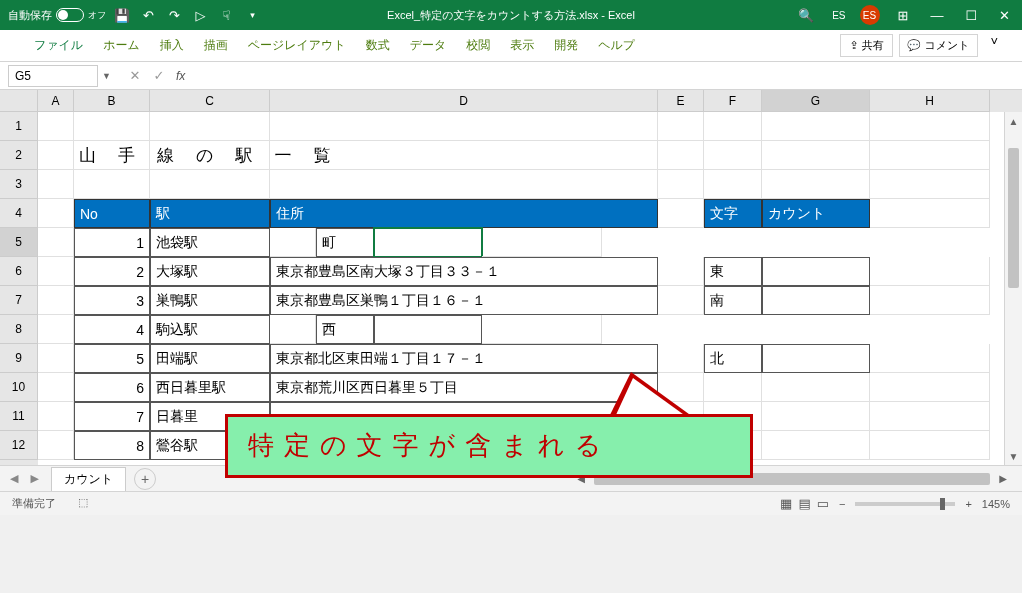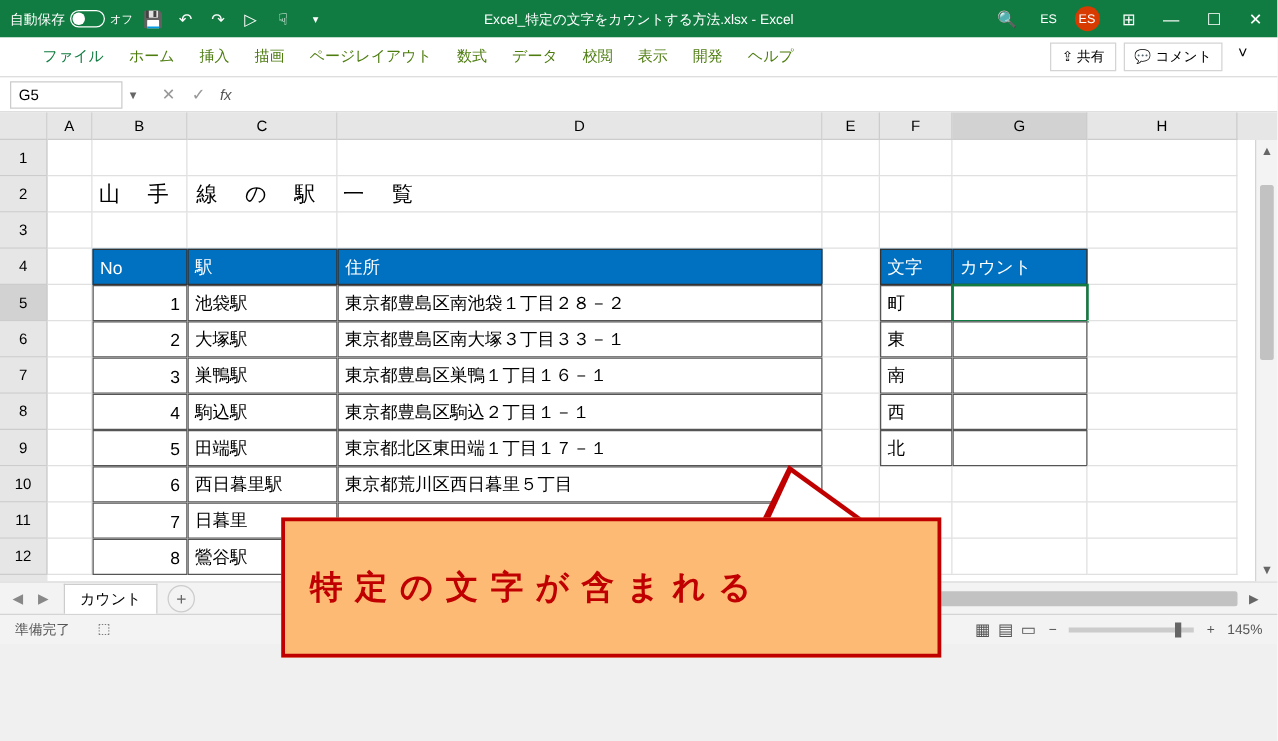--- a/index.html
+++ b/index.html
@@ -54,21 +54,21 @@
 .hscroll{margin-left:auto;width:440px;height:16px;background:#f3f3f3;position:relative;display:flex;align-items:center}
 .hscroll .arrow{width:18px;text-align:center;color:#666;font-size:10px;cursor:pointer}
 .hthumb{flex:1;height:12px;margin:0 4px;background:#c2c2c2;border-radius:2px;cursor:pointer}
 .status-bar{height:24px;background:#f3f3f3;border-top:1px solid #d4d4d4;display:flex;align-items:center;font-size:11px;padding:0 12px}
 .status-left{display:flex;gap:22px;color:#555}
 .status-right{margin-left:auto;display:flex;align-items:center;gap:10px;color:#555}
 .view-btns{display:flex;gap:6px;font-size:13px}
 .zoom-slider{width:100px;height:4px;background:#ccc;position:relative}
 .zoom-thumb{position:absolute;right:10px;top:-4px;width:5px;height:12px;background:#666;cursor:pointer}
 .callout{position:absolute;left:225px;top:414px;width:528px;z-index:10}
-.callout-box{background:#fdba74;border:3px solid #c00000;padding:32px 20px;font-size:26px;color:#c00000;font-weight:bold;letter-spacing:10px;line-height:1.6;position:relative}
+.callout-box{background:#86efac;border:3px solid #c00000;padding:8px 20px;font-size:26px;color:#c00000;font-weight:normal;letter-spacing:10px;line-height:1.6;position:relative}
 .callout-tail{position:absolute;top:-42px;right:60px;width:0;height:0;border-left:22px solid transparent;border-right:62px solid transparent;border-bottom:45px solid #c00000}
 .callout-tail::after{content:"";position:absolute;top:6px;left:-16px;width:0;height:0;border-left:18px solid transparent;border-right:54px solid transparent;border-bottom:39px solid #fff}
 </style>
 </head>
 <body>
 
 <div class="title-bar">
 <div class="autosave">
 <span>自動保存</span>
 <span class="toggle"></span>
@@ -197,21 +197,20 @@
           <div class="cell D th">住所</div>
           <div class="cell E"></div>
           <div class="cell F th">文字</div>
           <div class="cell G th">カウント</div>
           <div class="cell H"></div>
 </div>
 <div class="row">
 <div class="cell A"></div>
           <div class="cell B td num">1</div>
           <div class="cell C td">池袋駅</div>
-          <div class="cell D td">東京都豊島区南池袋１丁目２８－２</div>
           <div class="cell E"></div>
           <div class="cell F td">町</div>
           <div class="cell G td sel-cell"></div>
           <div class="cell H"></div>
 </div>
 <div class="row">
 <div class="cell A"></div>
           <div class="cell B td num">2</div>
           <div class="cell C td">大塚駅</div>
           <div class="cell D td">東京都豊島区南大塚３丁目３３－１</div>
@@ -227,21 +226,20 @@
           <div class="cell D td">東京都豊島区巣鴨１丁目１６－１</div>
           <div class="cell E"></div>
           <div class="cell F td">南</div>
           <div class="cell G td"></div>
           <div class="cell H"></div>
 </div>
 <div class="row">
 <div class="cell A"></div>
           <div class="cell B td num">4</div>
           <div class="cell C td">駒込駅</div>
-          <div class="cell D td">東京都豊島区駒込２丁目１－１</div>
           <div class="cell E"></div>
           <div class="cell F td">西</div>
           <div class="cell G td"></div>
           <div class="cell H"></div>
 </div>
 <div class="row">
 <div class="cell A"></div>
           <div class="cell B td num">5</div>
           <div class="cell C td">田端駅</div>
           <div class="cell D td">東京都北区東田端１丁目１７－１</div>

